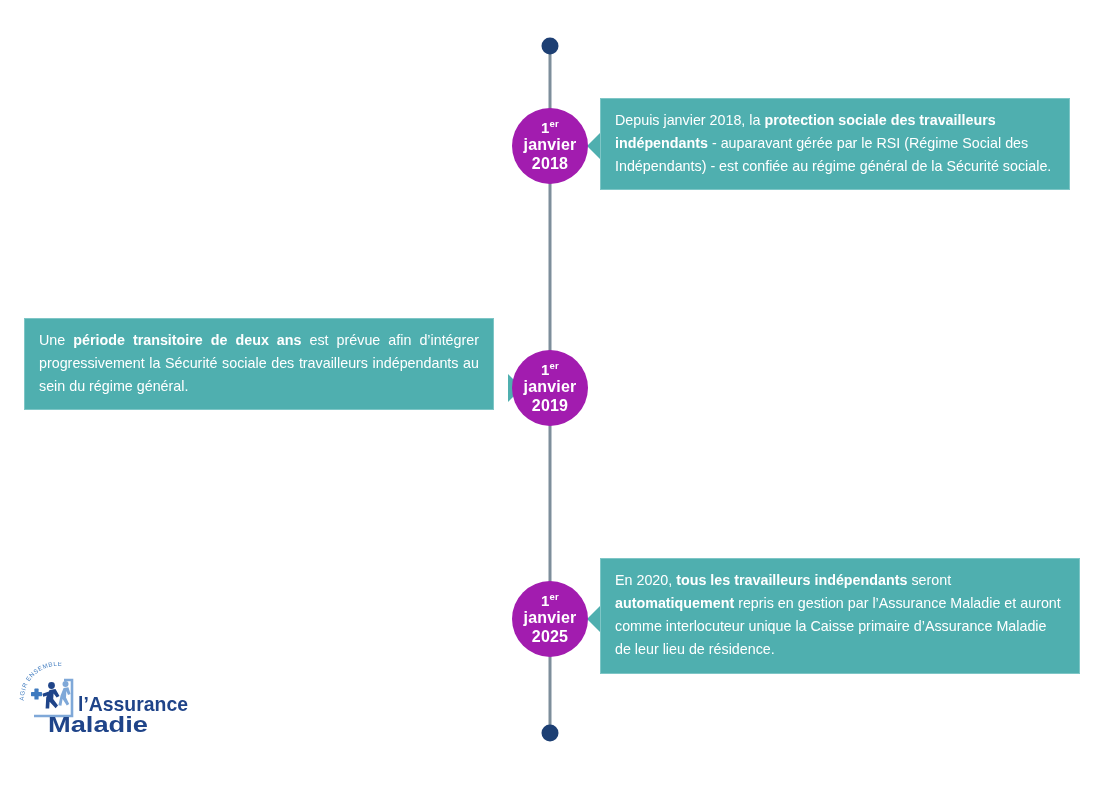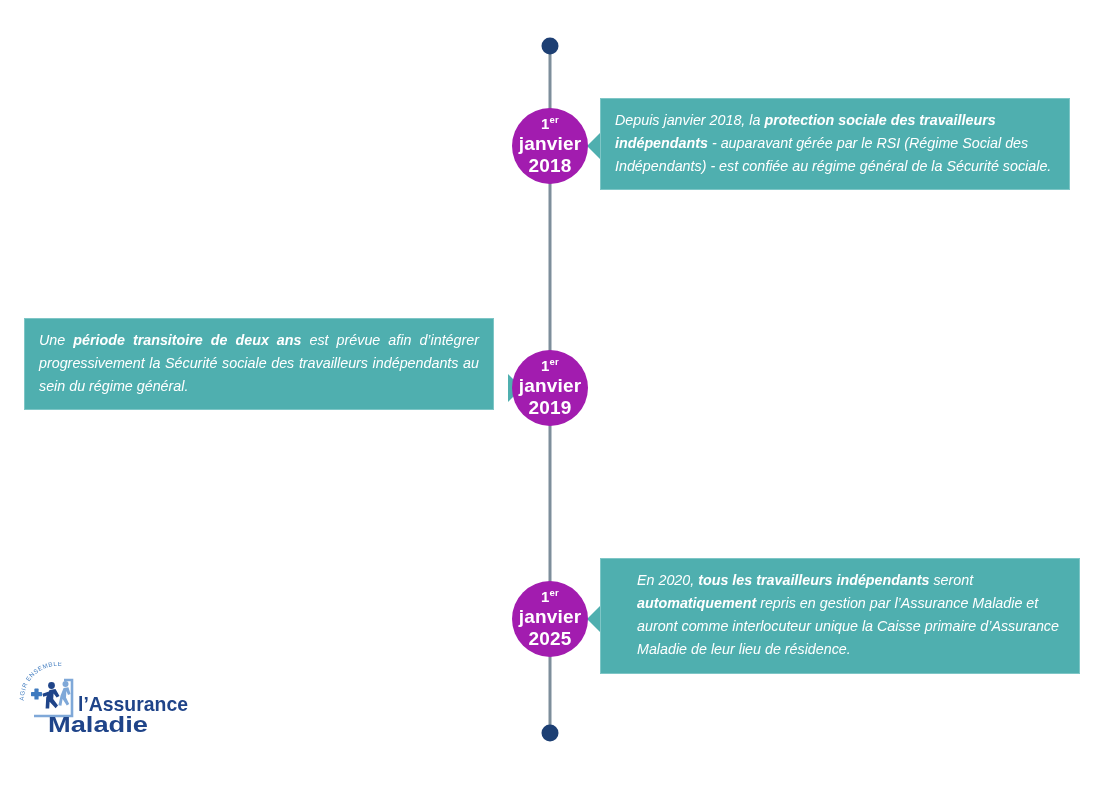--- a/index.html
+++ b/index.html
@@ -53,21 +53,21 @@
     color: #ffffff;
     transform: translate(-50%, -50%);
     display: flex;
     flex-direction: column;
     align-items: center;
     justify-content: center;
     line-height: 1.16;
     z-index: 3;
   }
   .bubble .b-line {
-    font-size: 19px;
+    font-size: 16px;
     font-weight: bold;
     letter-spacing: .2px;
     white-space: nowrap;
   }
   .bubble .b-line.day { font-size: 15px; }
   .bubble .b-line sup {
     font-size: 9.5px;
     vertical-align: super;
     line-height: 0;
   }
@@ -79,21 +79,20 @@
   .box {
     position: absolute;
     background: #4fafaf;
     border: 1px solid #7ec6c6;
     box-sizing: border-box;
     color: #ffffff;
     font-size: 14.3px;
     line-height: 1.62;
     text-align: justify;
     z-index: 2;
-    font-style: italic;
   }
   .box .box-inner {
     padding: 10px 14px 11px 14px;
   }
   .box p {
     margin: 0;
     text-align: justify;
     text-justify: inter-word;
   }
   .box p.last-line { text-align: left; }
@@ -117,21 +116,21 @@
     border-left: 14px solid #4fafaf;
   }
 
   
   #box-2018 { left: 600px; top: 98px;  width: 470px; }
   #notch-2018 { left: 587px; top: 132px; }
 
   #box-2019 { left: 24px;  top: 318px; width: 470px; }
   #notch-2019 { left: 508px; top: 374px; }
 
-  #box-2020 { left: 600px; top: 558px; width: 480px; padding-left: 22px; }
+  #box-2020 { left: 600px; top: 558px; width: 480px; }
   #notch-2020 { left: 587px; top: 605px; }
 
   
   .logo {
     position: absolute;
     left: 18px;
     top: 662px;
     width: 175px;
     height: 78px;
   }

